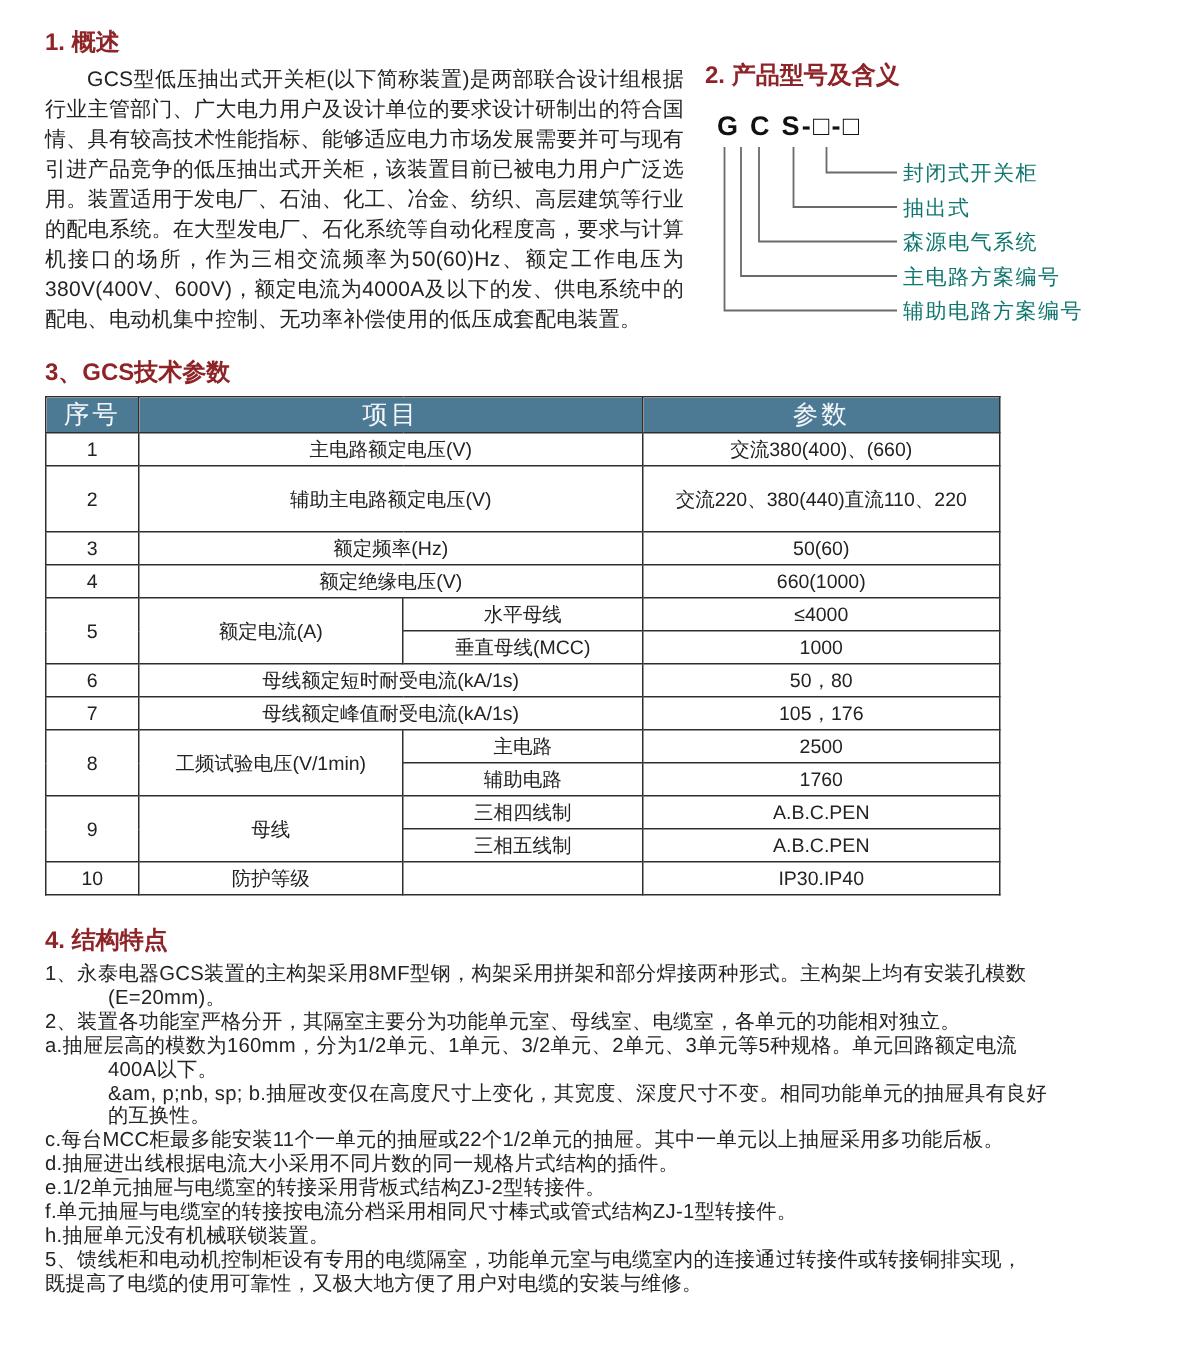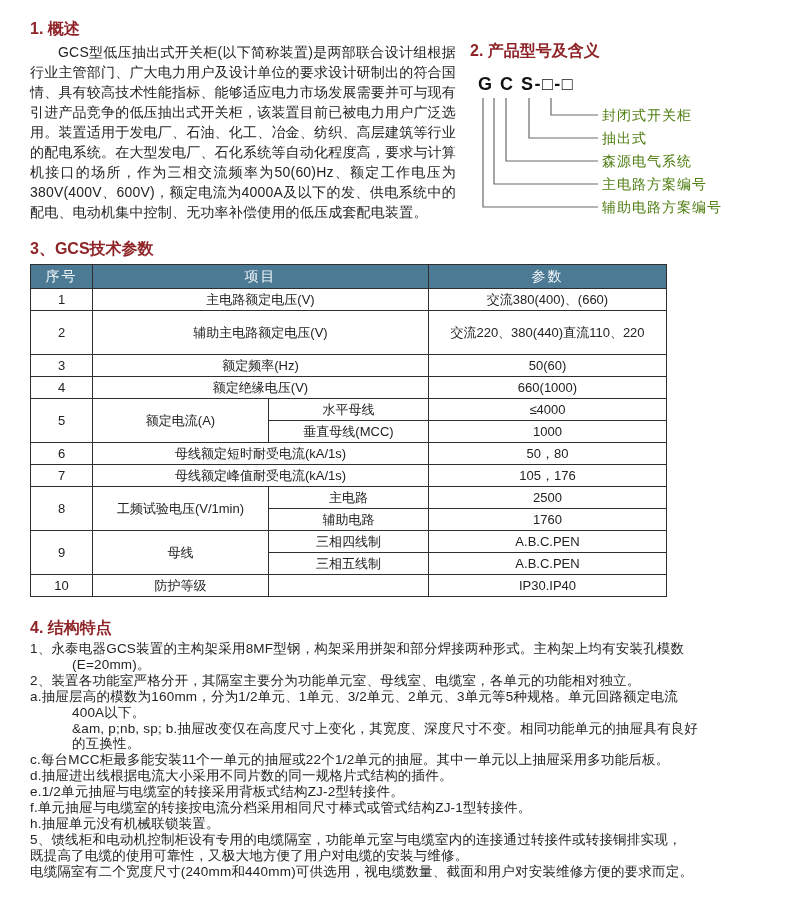--- a/index.html
+++ b/index.html
@@ -15,35 +15,35 @@
   .col-left .para{
     margin:4px 0 0 0;font-size:14px;line-height:20px;text-align:justify;
     text-indent:2em;color:#242424;letter-spacing:0.2px;
   }
   .col-right{flex:1;position:relative;min-height:210px;}
   .col-right h2.sec{margin-top:22px;}
   .model{position:relative;height:158px;margin-top:14px;}
   .model .formula{font-size:18px;font-weight:bold;letter-spacing:1.5px;color:#111;padding-left:8px;line-height:20px;}
   .model svg{position:absolute;left:0;top:24px;}
   .model .dlabel{
-    position:absolute;left:132px;font-size:14px;line-height:18px;color:#4d7c0f;
+    position:absolute;left:132px;font-size:14px;line-height:18px;color:#0f766e;
     letter-spacing:1px;white-space:nowrap;text-align:right;
   }
   
   h2.sec3{margin-top:8px;}
   table.params{
     border-collapse:collapse;table-layout:fixed;width:636px;margin-top:6px;
   }
   table.params th,table.params td{
     border:1px solid #2e2e2e;text-align:center;vertical-align:middle;
     font-size:13px;padding:0 3px;height:22px;color:#222;box-sizing:border-box;
     overflow:hidden;
   }
   table.params thead th{
-    background:#4c7a94;color:#f3f7fa;font-weight:normal;font-size:14px;height:24px;
+    background:#4c7a94;color:#f3f7fa;font-weight:normal;font-size:17px;height:24px;
     letter-spacing:2px;
   }
   table.params tr.tall td{height:44px;}
   
   .features{margin-top:22px;}
   .features .lines{margin-top:4px;}
   .fline{font-size:13.5px;line-height:15.9px;white-space:nowrap;color:#242424;letter-spacing:0.2px;}
   .fline.cont{padding-left:6px;margin-left:36px;}
 </style>
 </head>
@@ -175,17 +175,16 @@
       <div class="fline cont">400A以下。</div>
       <div class="fline cont">&amp;am, p;nb, sp;  b.抽屉改变仅在高度尺寸上变化，其宽度、深度尺寸不变。相同功能单元的抽屉具有良好</div>
       <div class="fline cont">的互换性。</div>
       <div class="fline">c.每台MCC柜最多能安装11个一单元的抽屉或22个1/2单元的抽屉。其中一单元以上抽屉采用多功能后板。</div>
       <div class="fline">d.抽屉进出线根据电流大小采用不同片数的同一规格片式结构的插件。</div>
       <div class="fline">e.1/2单元抽屉与电缆室的转接采用背板式结构ZJ-2型转接件。</div>
       <div class="fline">f.单元抽屉与电缆室的转接按电流分档采用相同尺寸棒式或管式结构ZJ-1型转接件。</div>
       <div class="fline">h.抽屉单元没有机械联锁装置。</div>
       <div class="fline">5、馈线柜和电动机控制柜设有专用的电缆隔室，功能单元室与电缆室内的连接通过转接件或转接铜排实现，</div>
       <div class="fline">既提高了电缆的使用可靠性，又极大地方便了用户对电缆的安装与维修。</div>
-      <div class="fline">电缆隔室有二个宽度尺寸(240mm和440mm)可供选用，视电缆数量、截面和用户对安装维修方便的要求而定。</div>
     </div>
   </div>
 
 </div>
 
 </body></html>

